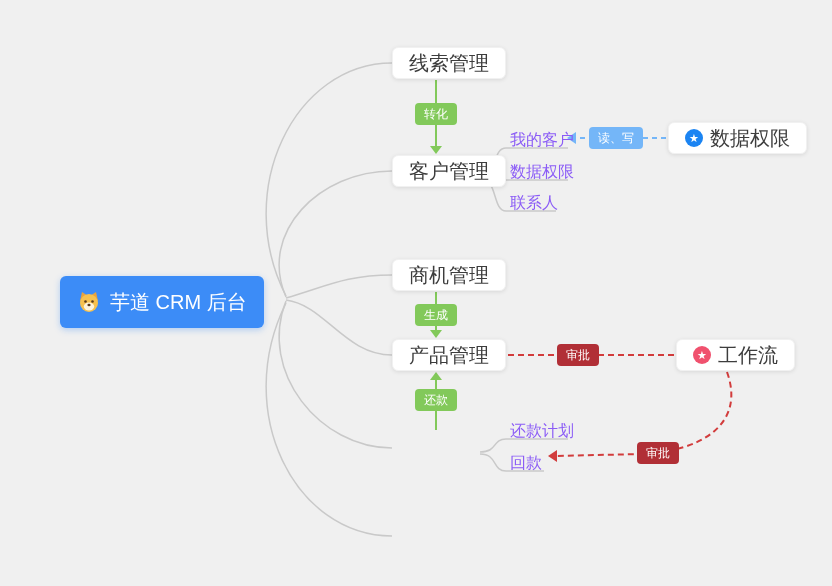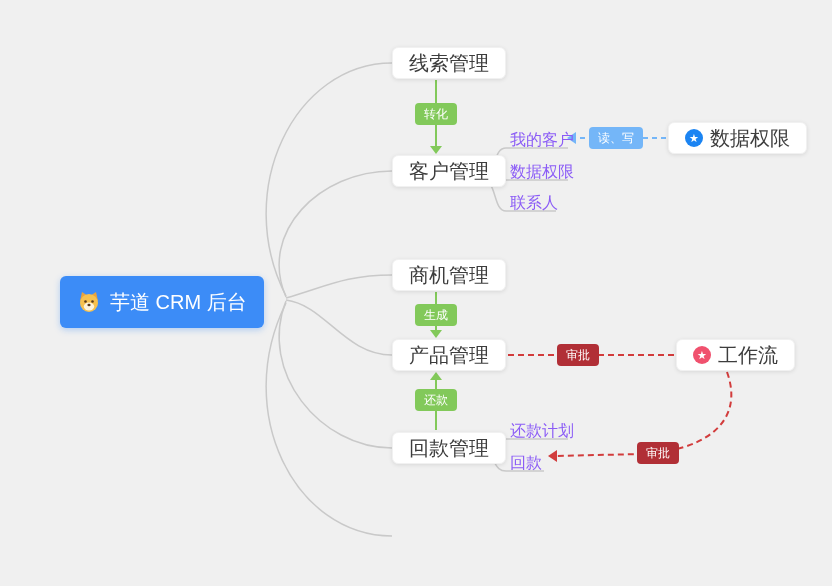--- a/index.html
+++ b/index.html
@@ -128,23 +128,20 @@
   </div>
   <div class="node" style="left:392px;top:155px">
     <span>客户管理</span>
   </div>
   <div class="node" style="left:392px;top:259px">
     <span>商机管理</span>
   </div>
   <div class="node" style="left:392px;top:339px">
     <span>产品管理</span>
   </div>
-  <div class="node" style="left:392px;top:432px">
-    <span>回款管理</span>
-  </div>
 
   <div class="node" style="left:676px;top:339px">
     <span class="circle-icon red"></span>
     <span>工作流</span>
   </div>
   <div class="node" style="left:668px;top:122px">
     <span class="circle-icon blue"></span>
     <span>数据权限</span>
   </div>
 

